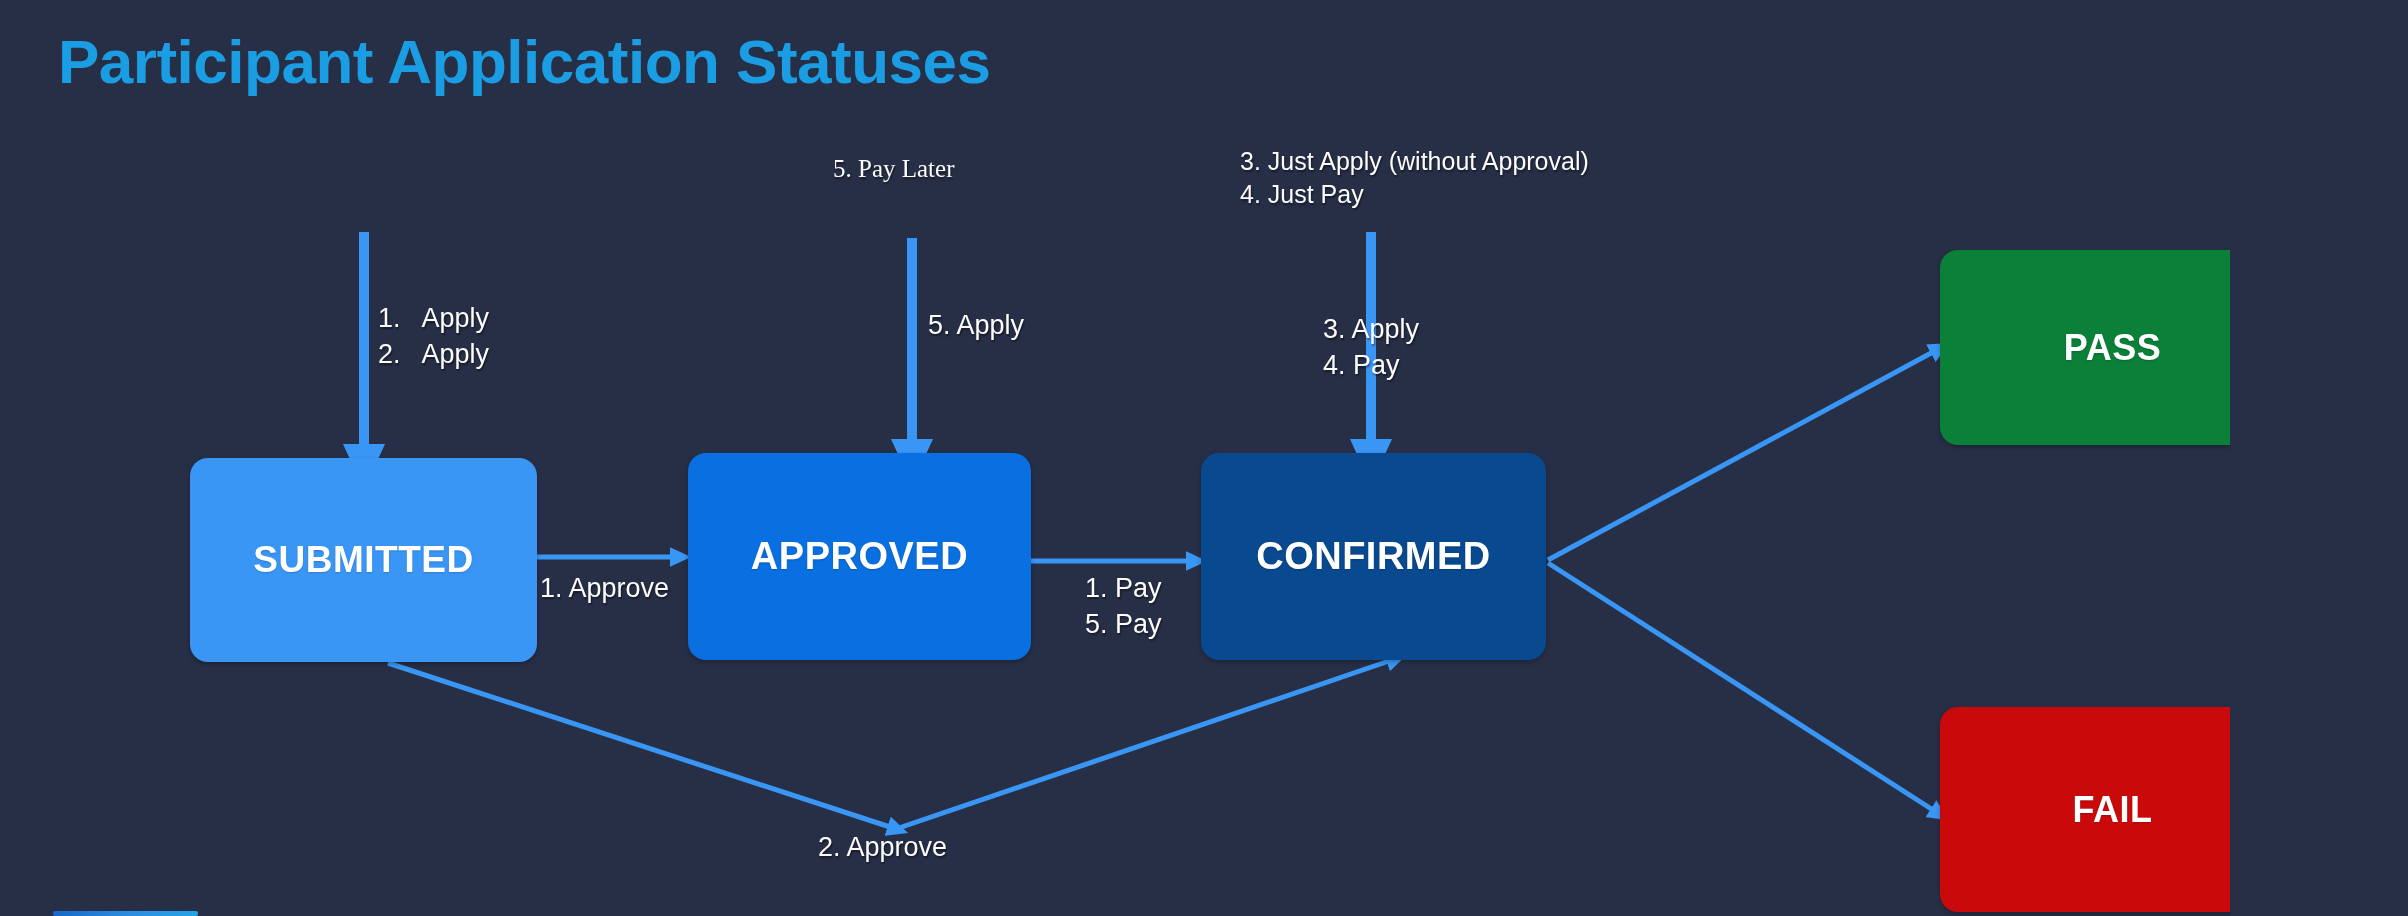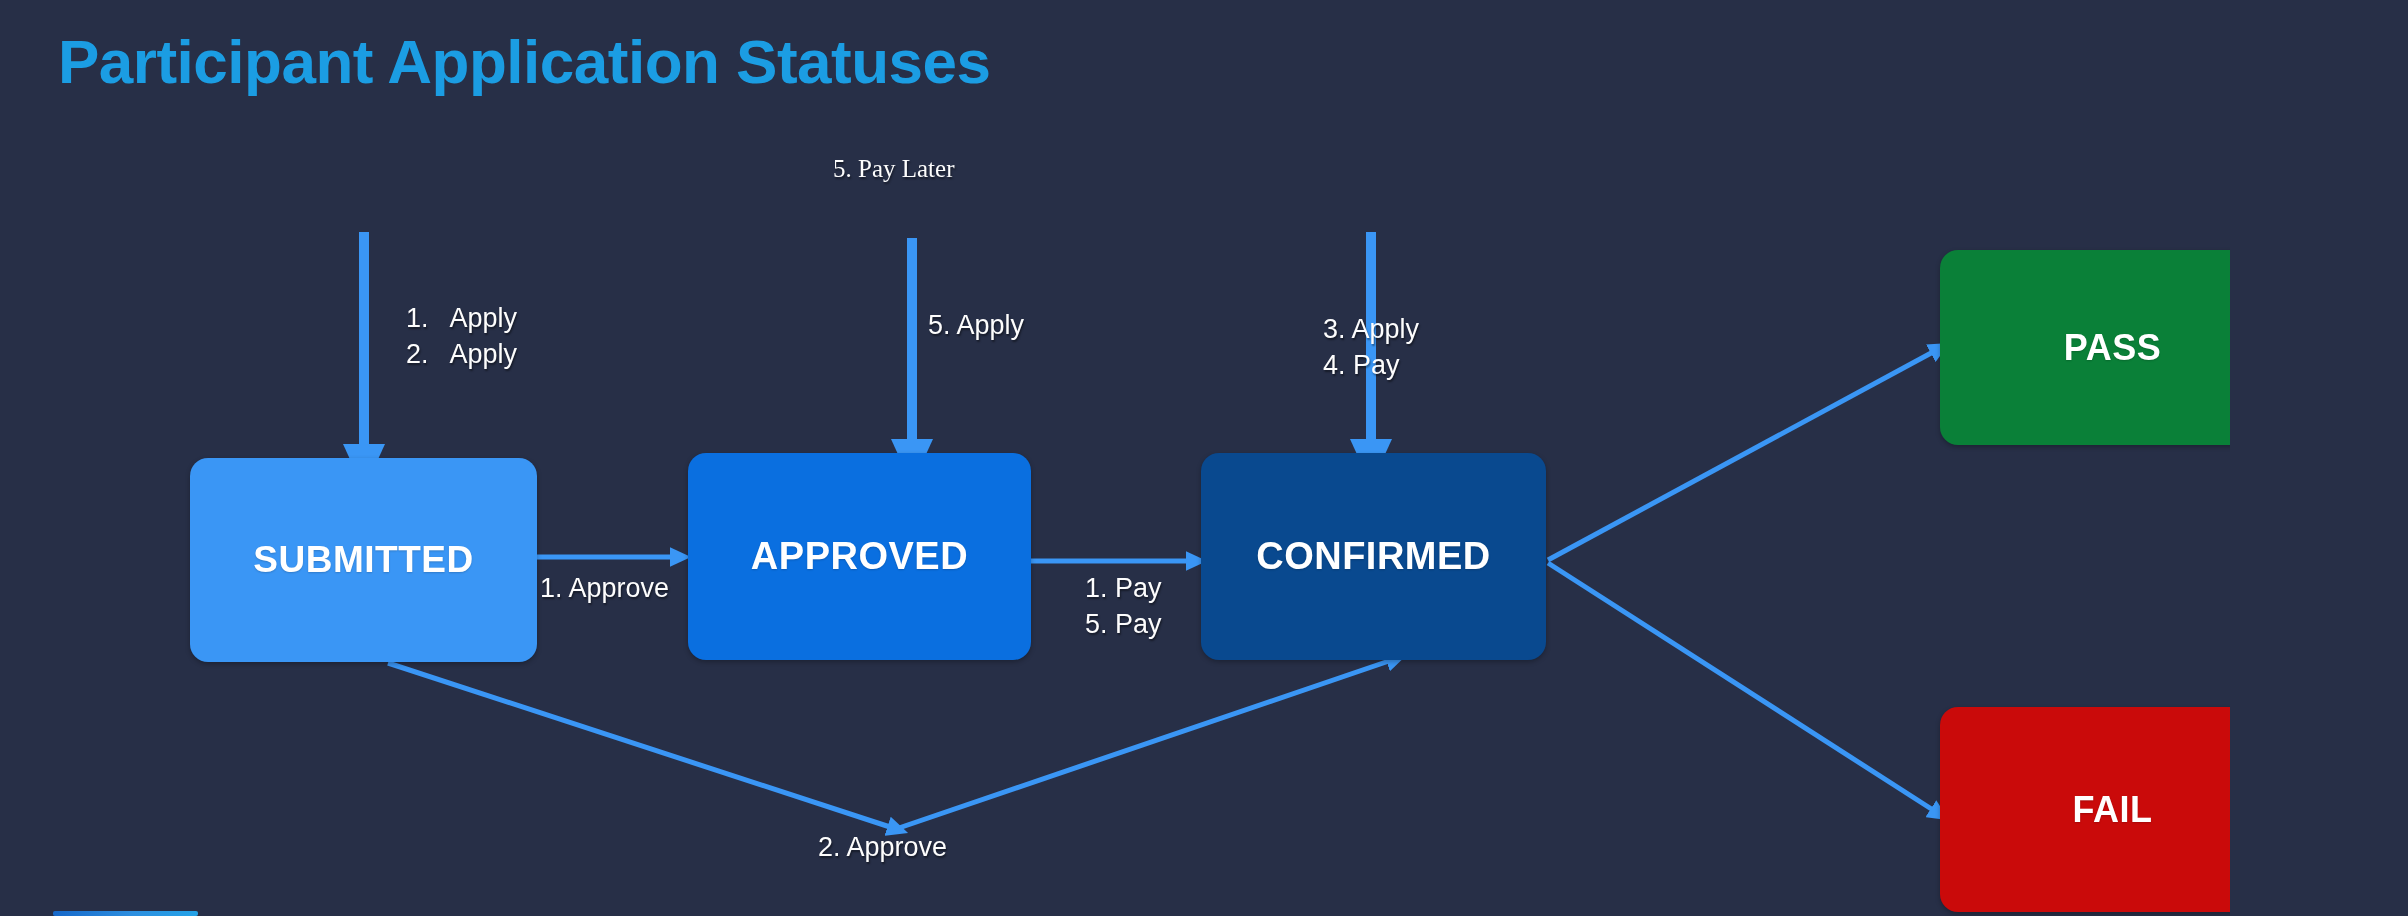--- a/index.html
+++ b/index.html
@@ -86,21 +86,21 @@
     position: absolute;
     color: #fdfdfd;
     font-size: 27px;
     line-height: 1.35;
     white-space: pre;
     text-shadow: 1px 2px 2px rgba(0,0,0,0.45);
   }
   #note-submitted  { left: 248px;  top: 145px; }
   #note-paylater   { left: 833px;  top: 152px; font-family: Liberation Serif, serif; }
   #note-confirmed  { left: 1240px; top: 145px; }
-  #label-apply-submitted { left: 378px;  top: 300px; margin-left: 28px; }
+  #label-apply-submitted { left: 378px;  top: 300px; }
   #label-apply-later     { left: 928px;  top: 307px; }
   #label-apply-pay       { left: 1323px; top: 311px; }
   #label-approve-1       { left: 540px;  top: 570px; }
   #label-pay-15          { left: 1085px; top: 570px; }
   #label-approve-2       { left: 818px;  top: 829px; }
   #bottom-progress {
     position: absolute;
     left: 53px;
     bottom: 0px;
     width: 145px;
@@ -134,20 +134,22 @@
     <line x1="1031" y1="561" x2="1188" y2="561" stroke="#3a96f5" stroke-width="5" marker-end="url(#thinHead)"></line>
 
     <line x1="388" y1="663" x2="890" y2="827" stroke="#3a96f5" stroke-width="5" marker-end="url(#thinHead)"></line>
     <line x1="893" y1="830" x2="1389" y2="661" stroke="#3a96f5" stroke-width="5" marker-end="url(#thinHead)"></line>
 
     <line x1="1548" y1="560" x2="1933" y2="352" stroke="#3a96f5" stroke-width="5" marker-end="url(#thinHead)"></line>
     <line x1="1548" y1="563" x2="1933" y2="810" stroke="#3a96f5" stroke-width="5" marker-end="url(#thinHead)"></line>
   </svg>
 
   <div class="note" id="note-paylater">5. Pay Later</div>
+  <div class="note" id="note-confirmed">3. Just Apply (without Approval)
+4. Just Pay</div>
 
   <div class="edge-label" id="label-apply-submitted">1.   Apply
 2.   Apply</div>
   <div class="edge-label" id="label-apply-later">5. Apply</div>
   <div class="edge-label" id="label-apply-pay">3. Apply
 4. Pay</div>
   <div class="edge-label" id="label-approve-1">1. Approve</div>
   <div class="edge-label" id="label-pay-15">1. Pay
 5. Pay</div>
   <div class="edge-label" id="label-approve-2">2. Approve</div>

